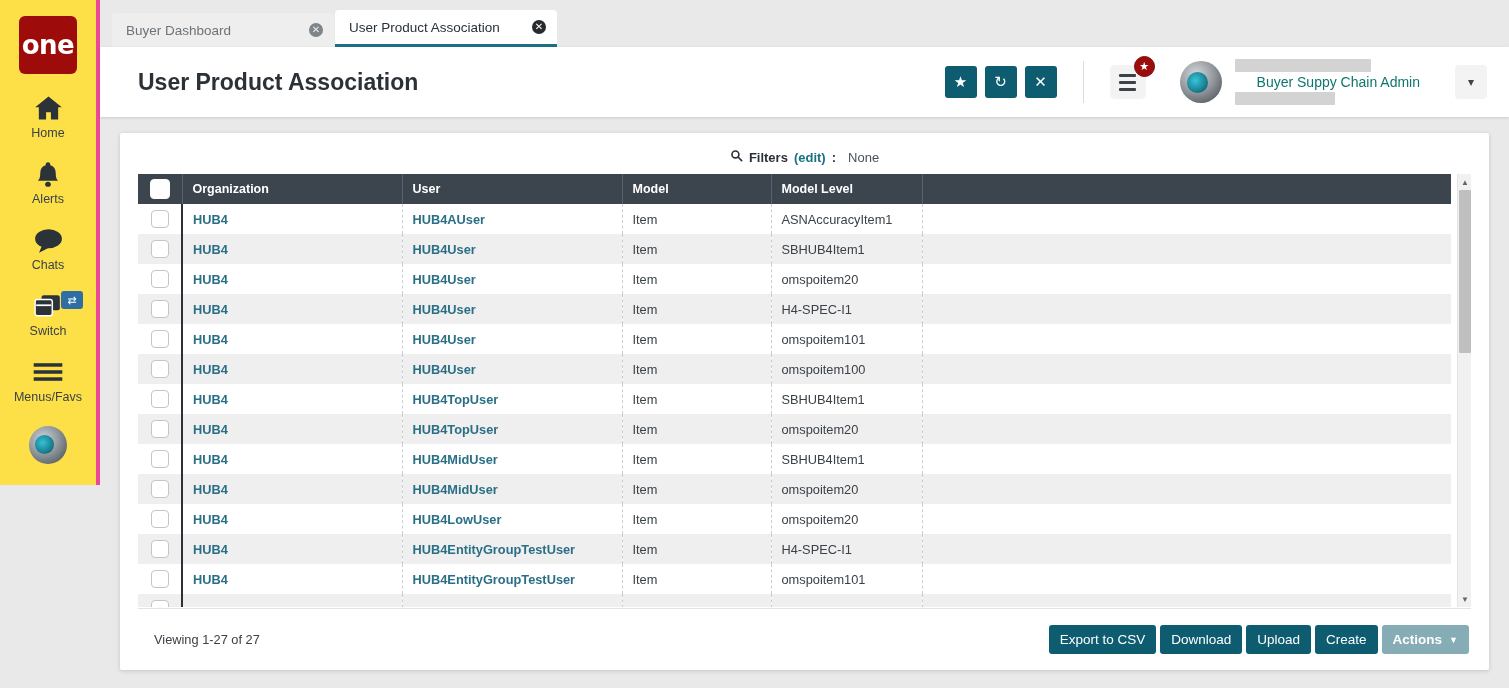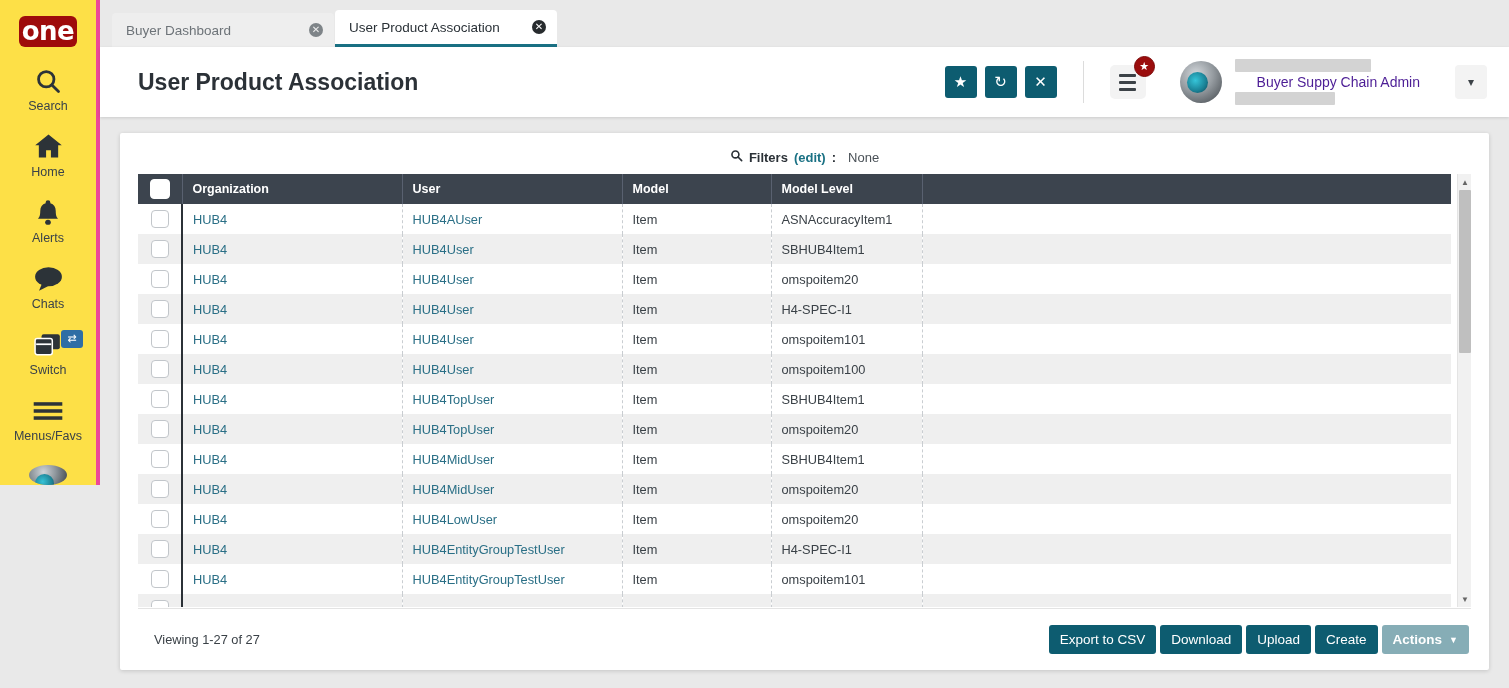--- a/index.html
+++ b/index.html
@@ -107,21 +107,21 @@
     width: 42px; height: 42px; border-radius: 50%;
     background: radial-gradient(circle at 38% 32%, #d4d8dc 0%, #959ba0 45%, #3c4247 100%);
     position: relative; overflow: hidden;
   }
   .u-avatar::after {
     content:""; position:absolute; left:7px; top:11px; width:21px; height:21px;
     border-radius:50%; background: radial-gradient(circle at 40% 40%, #36c5d9 0%, #1a8094 60%, #11404f 100%);
   }
   .u-lines { display: flex; flex-direction: column; gap: 2px; }
   .redact { height: 13px; background: #d3d3d3; border-radius: 1px; }
-  .u-name { font-size: 14px; color: #4c1d95; padding-left: 22px; }
+  .u-name { font-size: 14px; color: #0f766e; padding-left: 22px; }
   .caret-btn {
     width: 32px; height: 34px; background: #f3f3f3; border-radius: 4px;
     display: flex; align-items: center; justify-content: center;
     margin-left: 22px; cursor: pointer; color: #3c4247; font-size: 12px;
   }
 
   
   .content-wrap { flex: 1; padding: 16px 20px 18px 20px; min-height: 0; }
   .card {
     background: #fff; height: 100%; border-radius: 2px;
@@ -151,21 +151,21 @@
   col.c-model { width: 149px; }
   col.c-lvl { width: 151px; }
   tbody td {
     height: 30px; font-size: 12.8px; color: #3a4147;
     padding: 0 0 0 10px; border-right: 1px dashed #c9cdd1;
     white-space: nowrap; overflow: hidden;
   }
   tbody td.cbx-col { padding: 0; text-align: center; border-right: 2px solid #2b3137; width: 44px; }
   tbody td.filler { border-right: none; }
   tbody tr.alt { background: #efefef; }
-  tbody td a { color: #2a6f86; text-decoration: none; cursor: pointer; }
+  tbody td a { color: #2a6f86; text-decoration: none; cursor: pointer; font-weight: bold; }
   .cbx {
     width: 18px; height: 18px; border: 1px solid #c2c6ca; background: #fff;
     border-radius: 4px; display: inline-block; vertical-align: middle; cursor: pointer;
   }
   .cbx.hdr { border-color: #fff; width: 20px; height: 20px; }
 
   
   .vscroll {
     width: 14px; background: #f1f1f1; position: relative; flex: 0 0 14px;
     border-left: 1px solid #e4e4e4; cursor: pointer;
@@ -191,29 +191,20 @@
   .btn.muted .cd { font-size: 9px; }
 </style>
 </head>
 <body>
 
 <div class="app">
 
   <div class="rail">
     <div class="logo">one</div>
 
-    <div class="rail-item">
-      <span class="rail-ico">
-        <svg width="28" height="28" viewBox="0 0 24 24" fill="none" stroke="#2c3338" stroke-width="2.4">
-          <circle cx="10.5" cy="10.5" r="6.6"></circle>
-            <line x1="15.4" y1="15.4" x2="21" y2="21" stroke-linecap="round"></line>
-        </svg>
-      </span>
-      <span class="rail-lbl">Search</span>
-    </div>
 
     <div class="rail-item">
       <span class="rail-ico">
         <svg width="29" height="27" viewBox="0 0 24 22" fill="#2c3338">
           <path d="M12 1 1 10h3v10h6v-6h4v6h6V10h3z"></path>
         </svg>
       </span>
       <span class="rail-lbl">Home</span>
     </div>
 

